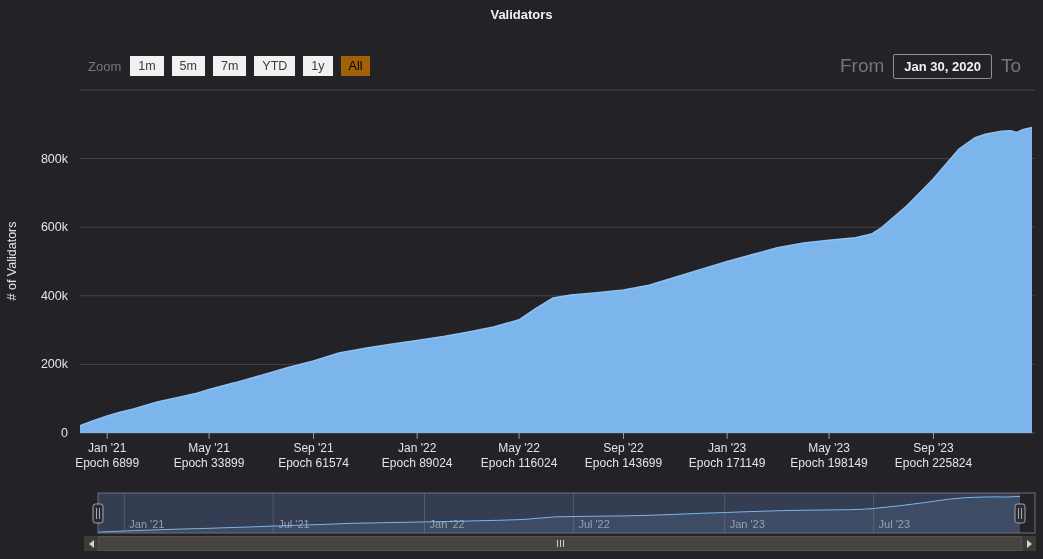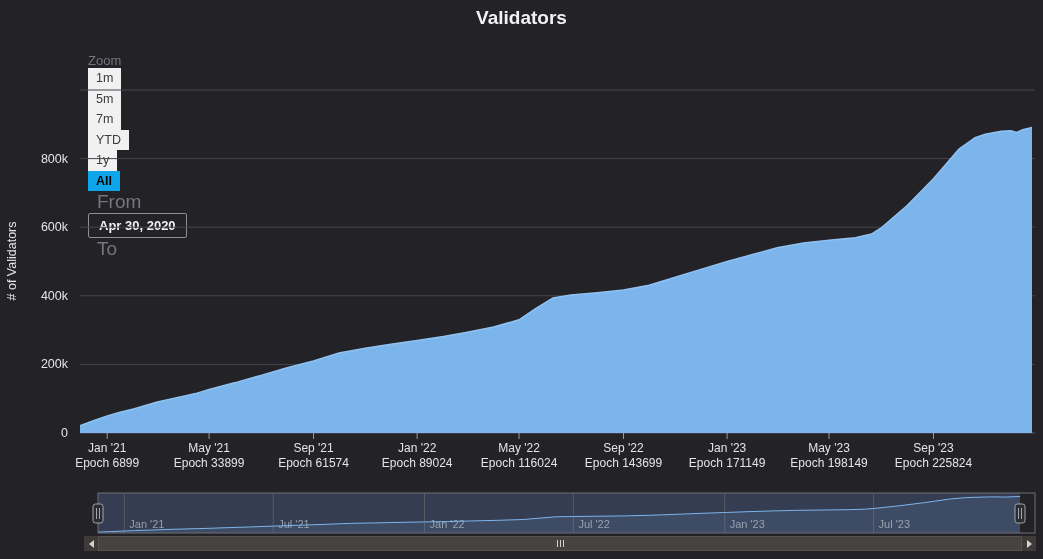--- a/index.html
+++ b/index.html
@@ -1,31 +1,31 @@
 <!DOCTYPE html>
 <html><head>
 <meta charset="utf-8">
 <style>
   html,body{margin:0;padding:0;background:#232227;}
   .page{position:relative;width:1043px;height:559px;background:#232227;
         font-family:"Liberation Sans",sans-serif;overflow:hidden;}
 
   
   .chart-header{position:absolute;top:7px;left:0;width:100%;text-align:center;}
-  .chart-title{font-size:19px;font-weight:bold;color:#f1f1f1;}
+  .chart-title{font-size:13px;font-weight:bold;color:#f1f1f1;}
   .chart-subtitle{font-size:12.5px;color:#e6e6e6;margin-top:6px;}
 
   
   .range-row{position:absolute;top:53px;left:88px;right:13px;height:26px;
-             display:flex;align-items:flex-start;flex-direction:column;}
+             display:flex;align-items:center;}
   .zoom-label{font-size:13px;color:#73767c;margin-right:9px;}
   .zoom-btn{font-family:"Liberation Sans",sans-serif;font-size:12.5px;color:#3b3b3b;
             background:#f1f1f1;border:none;border-radius:0;padding:4px 8px;
             margin-right:8px;cursor:pointer;line-height:1;}
-  .zoom-btn.selected{background:#0ea5e9;color:#000;font-weight:bold;}
+  .zoom-btn.selected{background:#a16207;color:#000;font-weight:normal;}
   .spacer{flex:1;}
   .fromto-label{font-size:19px;color:#73767c;margin:0 9px;}
   .date-input{display:inline-block;min-width:70px;text-align:center;font-size:13px;
               font-weight:bold;color:#f2f2f2;background:transparent;
               border:1px solid #8f8f91;border-radius:2px;padding:4px 10px;cursor:text;}
 
   
   #chart-svg{position:absolute;left:0;top:0;}
 
   
@@ -54,21 +54,21 @@
   <div class="range-row">
     <span class="zoom-label">Zoom</span>
     <button class="zoom-btn">1m</button>
     <button class="zoom-btn">5m</button>
     <button class="zoom-btn">7m</button>
     <button class="zoom-btn">YTD</button>
     <button class="zoom-btn">1y</button>
     <button class="zoom-btn selected">All</button>
     <span class="spacer"></span>
     <span class="fromto-label">From</span>
-    <span class="date-input">Apr 30, 2020</span>
+    <span class="date-input">Jan 30, 2020</span>
     <span class="fromto-label">To</span>
   </div>
 
   <svg id="chart-svg" width="1043" height="536">
       <line x1="80" y1="433" x2="1035" y2="433" stroke="#47454a" stroke-width="1"></line>
       <text x="68" y="437" fill="#e4e4e4" font-size="12.5" text-anchor="end">0</text>
       <line x1="80" y1="364.4" x2="1035" y2="364.4" stroke="#47454a" stroke-width="1"></line>
       <text x="68" y="368.4" fill="#e4e4e4" font-size="12.5" text-anchor="end">200k</text>
       <line x1="80" y1="295.79999999999995" x2="1035" y2="295.79999999999995" stroke="#47454a" stroke-width="1"></line>
       <text x="68" y="299.79999999999995" fill="#e4e4e4" font-size="12.5" text-anchor="end">400k</text>

